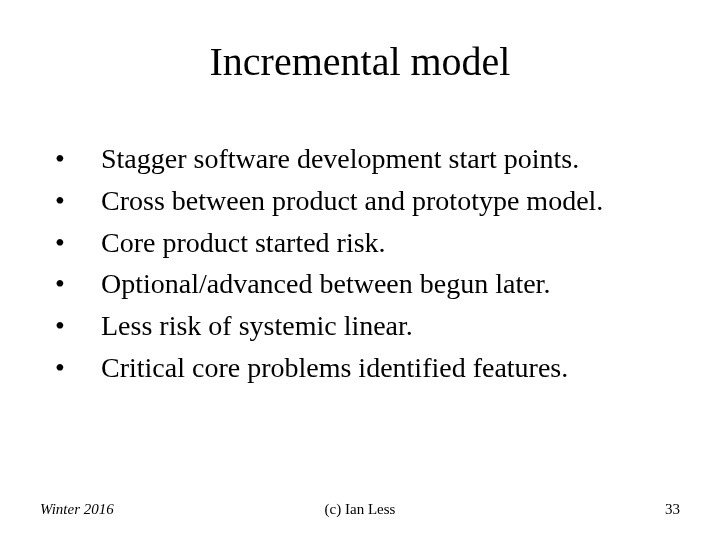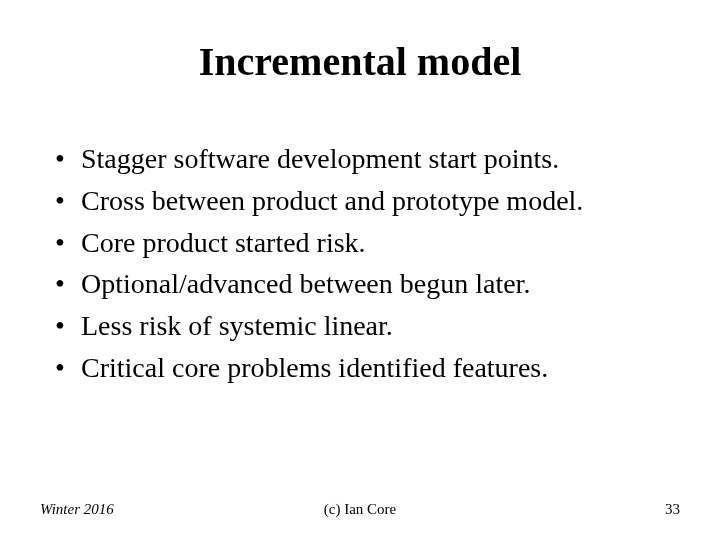--- a/index.html
+++ b/index.html
@@ -18,21 +18,21 @@
     height: 540px;
     box-sizing: border-box;
   }
   .title {
     position: absolute;
     top: 38px;
     left: 0;
     width: 100%;
     text-align: center;
     font-size: 40px;
-    font-weight: bold;
+    font-weight: normal;
   }
   .body {
     position: absolute;
     top: 140px;
     left: 55px;
     right: 55px;
   }
   .bullet-row {
     display: flex;
     align-items: baseline;
@@ -40,20 +40,21 @@
     line-height: 1.35;
     margin-bottom: 4px;
   }
   .bullet-dot {
     width: 26px;
     flex: 0 0 26px;
     text-align: left;
   }
   .bullet-text {
     flex: 1 1 auto;
+    margin-left: 20px;
   }
   .footer {
     position: absolute;
     bottom: 22px;
     left: 0;
     width: 100%;
     font-size: 15px;
   }
   .footer-left {
     position: absolute;
@@ -103,17 +104,17 @@
       <span class="bullet-text">Less risk of systemic linear.</span>
     </div>
     <div class="bullet-row">
       <span class="bullet-dot">•</span>
       <span class="bullet-text">Critical core problems identified features.</span>
     </div>
   </div>
 
   <div class="footer">
     <span class="footer-left">Winter 2016</span>
-    <span class="footer-center">(c) Ian Core</span>
+    <span class="footer-center">(c) Ian Less</span>
     <span class="footer-right">33</span>
   </div>
 
 </div>
 
 </body></html>

